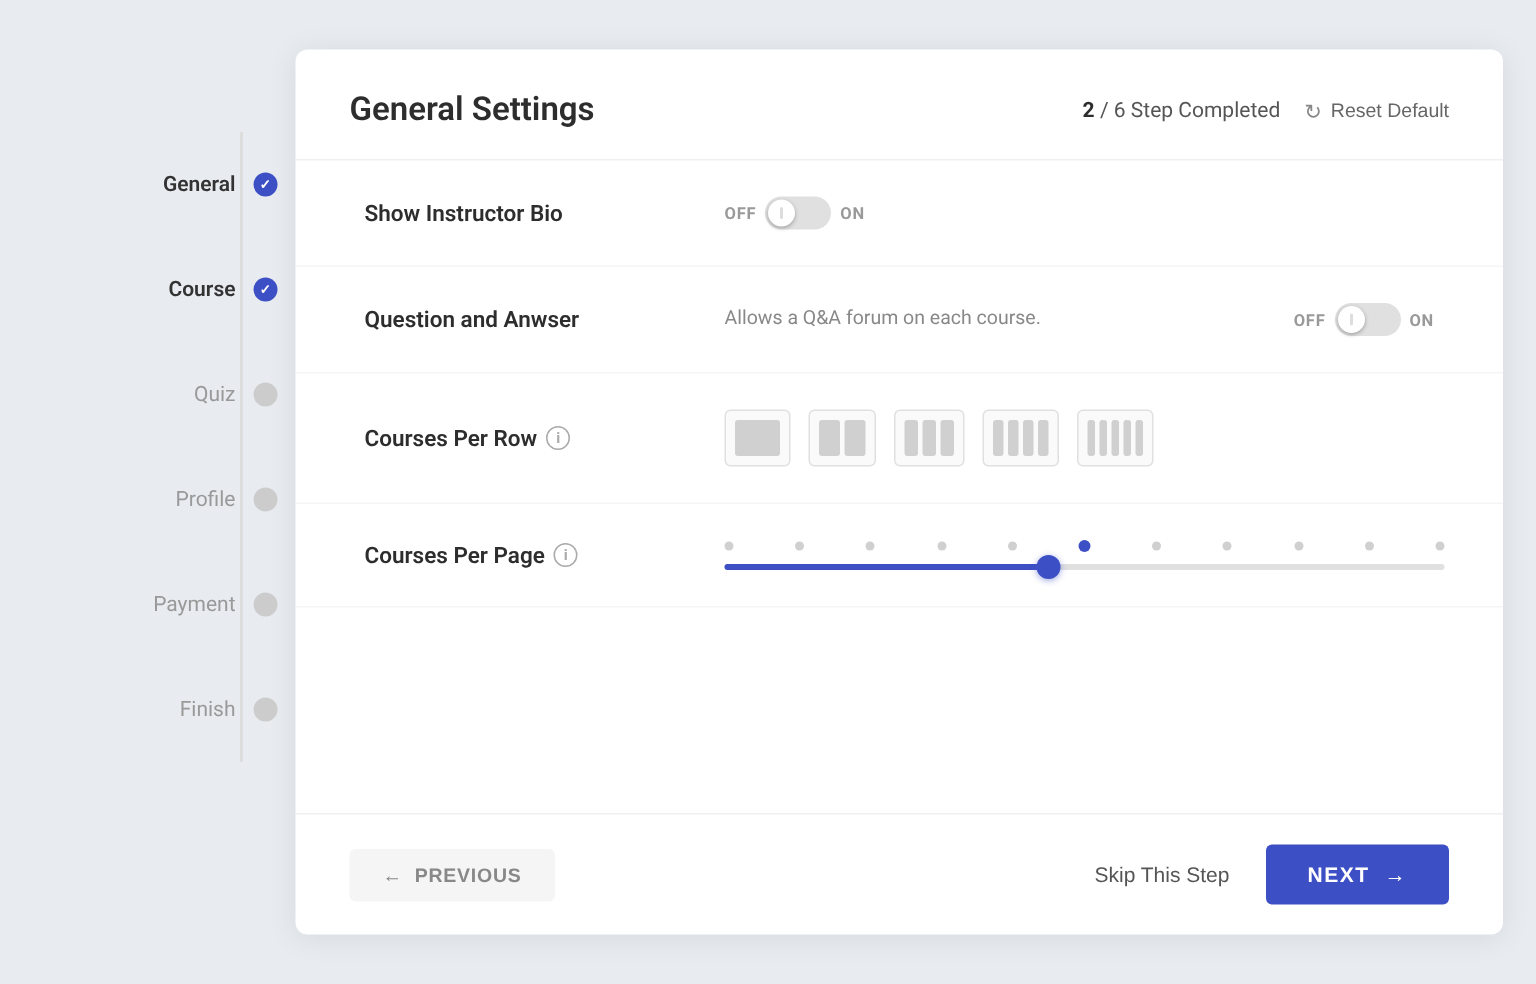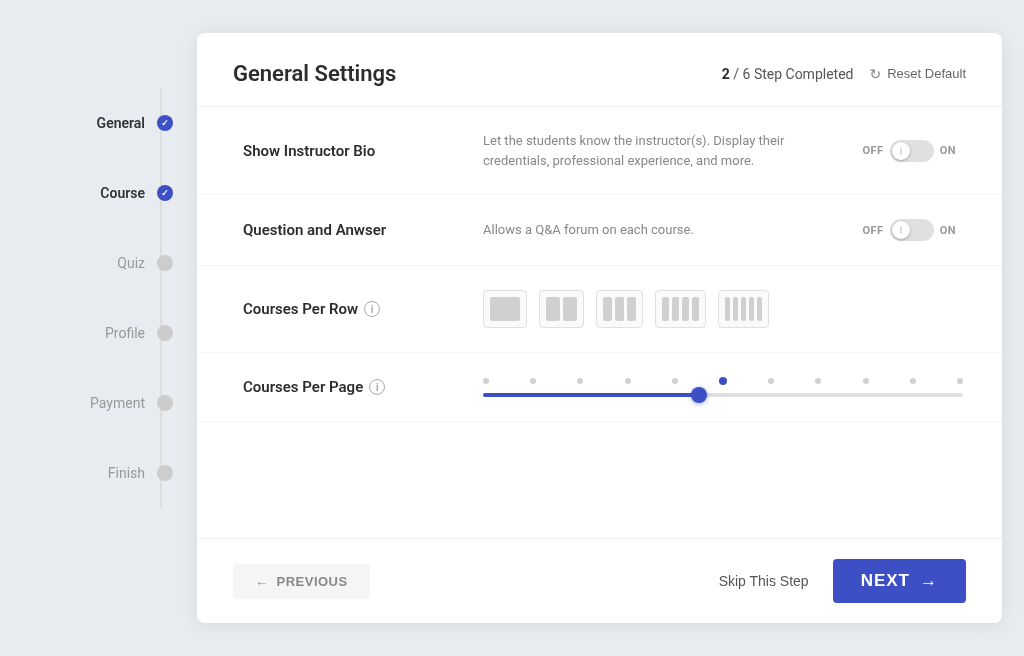--- a/index.html
+++ b/index.html
@@ -37,21 +37,21 @@
       gap: 0;
       width: 100%;
       position: relative;
     }
     .step-item {
       display: flex;
       flex-direction: row;
       align-items: center;
       justify-content: flex-end;
       width: 100%;
-      padding-right: 24px;
+      padding-right: 12px;
       position: relative;
       height: 70px;
     }
     .step-label {
       font-size: 14px;
       font-weight: 600;
       color: #333;
       margin-right: 12px;
     }
     .step-label.inactive {
@@ -334,21 +334,21 @@
       cursor: pointer;
     }
     .btn-next {
       display: flex;
       align-items: center;
       gap: 10px;
       padding: 12px 28px;
       background: #3d4fc4;
       border: none;
       border-radius: 4px;
-      font-size: 17px;
+      font-size: 14px;
       font-weight: 700;
       color: white;
       cursor: pointer;
       letter-spacing: 1px;
       text-transform: uppercase;
     }
   </style>
 </head>
 <body>
 
@@ -409,21 +409,20 @@
         </button>
       </div>
     </div>
 
     <div class="settings-body">
 
       <div class="setting-row">
         <div class="setting-label-col">
           <span class="setting-label">Show Instructor Bio</span>
         </div>
-        <div class="setting-desc">Let the students know the instructor(s). Display their credentials, professional experience, and more.</div>
         <div class="setting-control">
           <div class="toggle-container">
             <span class="toggle-label">OFF</span>
             <div class="toggle">
               <div class="toggle-knob"></div>
             </div>
             <span class="toggle-label">ON</span>
           </div>
         </div>
       </div>

